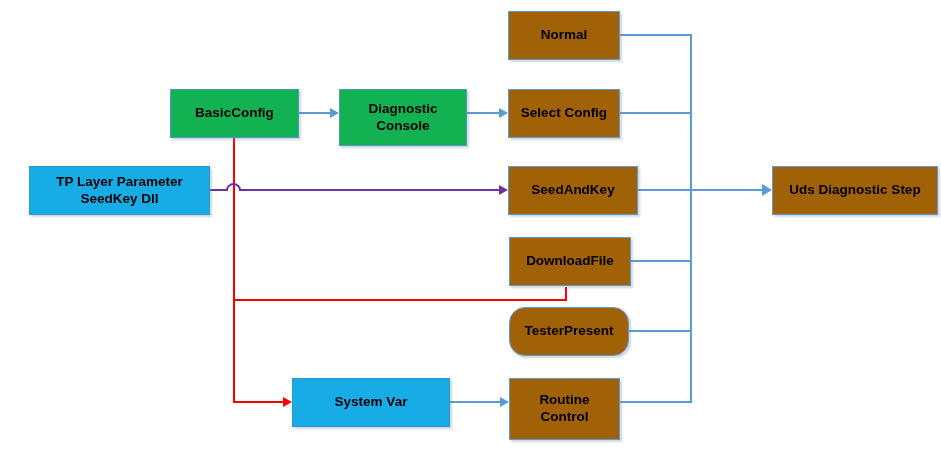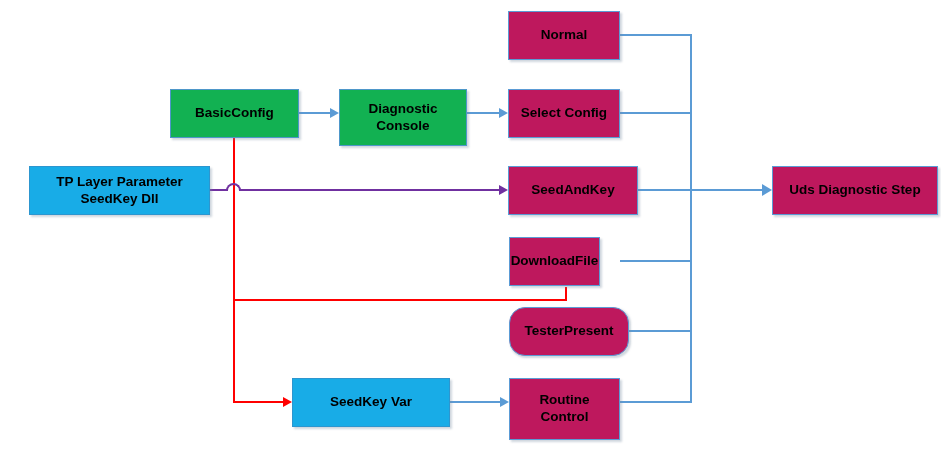--- a/index.html
+++ b/index.html
@@ -24,21 +24,21 @@
     text-align: center;
     font-weight: bold;
     font-size: 13.5px;
     line-height: 1.25;
     color: #000000;
     border: 1.5px solid #5B9BD5;
     box-shadow: 1.5px 1.5px 2px rgba(120,140,160,0.35);
   }
   .node .lbl { white-space: pre-line; }
   .node.green  { background: #12B152; border-color: #4E97C9; }
-  .node.yellow { background: #be185d; border-color: #5B9BD5; }
+  .node.yellow { background: #a16207; border-color: #5B9BD5; }
   .node.blue   { background: #18ACE7; border-color: #2D96CF; }
 
   .line { position: absolute; }
   .blue-l   { background: #5B9BD5; }
   .red-l    { background: #FF0000; }
   .purple-l { background: #7030A0; }
 
   .ah { position: absolute; width: 0; height: 0; }
   .ah.right-blue {
     border-top: 5px solid transparent;
@@ -71,21 +71,21 @@
     background: transparent;
   }
 
   
   #n-tp        { left:   9px; top: 166px; width: 181px; height: 49px; margin-left: 20px; }
   #n-basic     { left: 170px; top:  89px; width: 129px; height: 49px; }
   #n-diag      { left: 339px; top:  89px; width: 128px; height: 57px; }
   #n-normal    { left: 508px; top:  11px; width: 112px; height: 49px; }
   #n-select    { left: 508px; top:  89px; width: 112px; height: 49px; }
   #n-seed      { left: 508px; top: 166px; width: 130px; height: 49px; }
-  #n-download  { left: 509px; top: 237px; width: 91px; height: 49px; }
+  #n-download  { left: 509px; top: 237px; width: 122px; height: 49px; }
   #n-tester    { left: 509px; top: 307px; width: 120px; height: 49px; border-radius: 16px; }
   #n-routine   { left: 509px; top: 378px; width: 111px; height: 62px; }
   #n-sysvar    { left: 292px; top: 378px; width: 158px; height: 49px; }
   #n-uds       { left: 772px; top: 166px; width: 166px; height: 49px; }
 </style>
 </head>
 <body>
 
 <div id="canvas">
 
@@ -144,19 +144,19 @@
     <span class="lbl">DownloadFile</span>
   </div>
   <div class="node yellow" id="n-tester">
     <span class="lbl">TesterPresent</span>
   </div>
   <div class="node yellow" id="n-routine">
     <span class="lbl">Routine
 Control</span>
   </div>
   <div class="node blue" id="n-sysvar">
-    <span class="lbl">SeedKey Var</span>
+    <span class="lbl">System Var</span>
   </div>
   <div class="node yellow" id="n-uds">
     <span class="lbl">Uds Diagnostic Step</span>
   </div>
 
 </div>
 
 </body></html>

